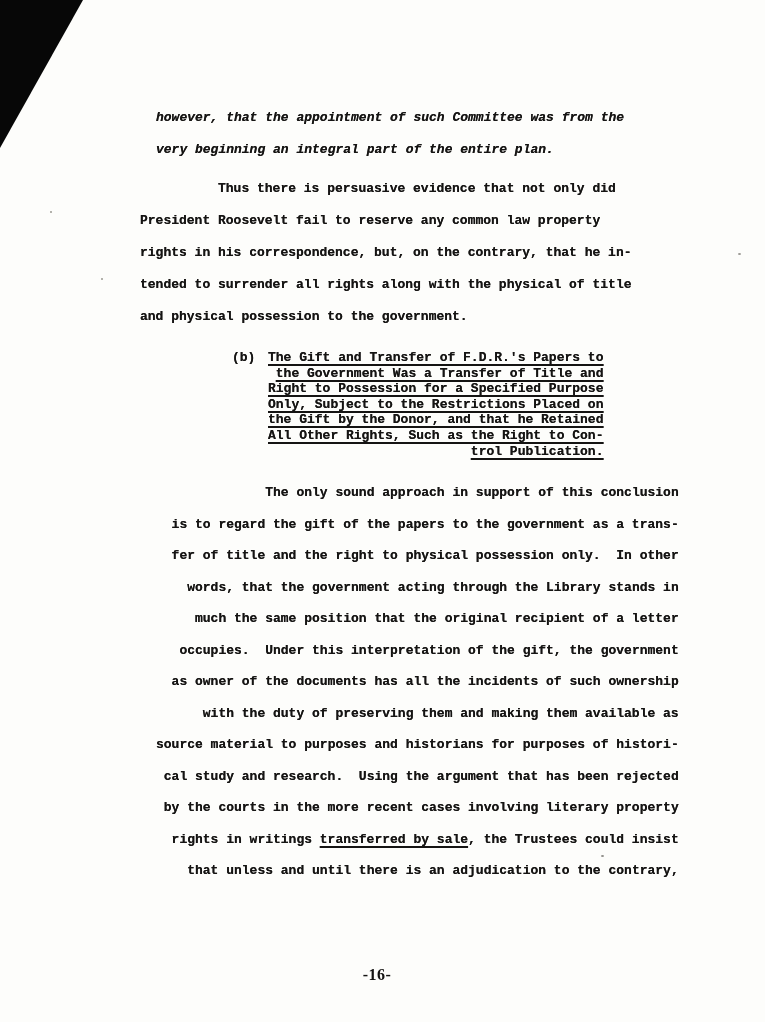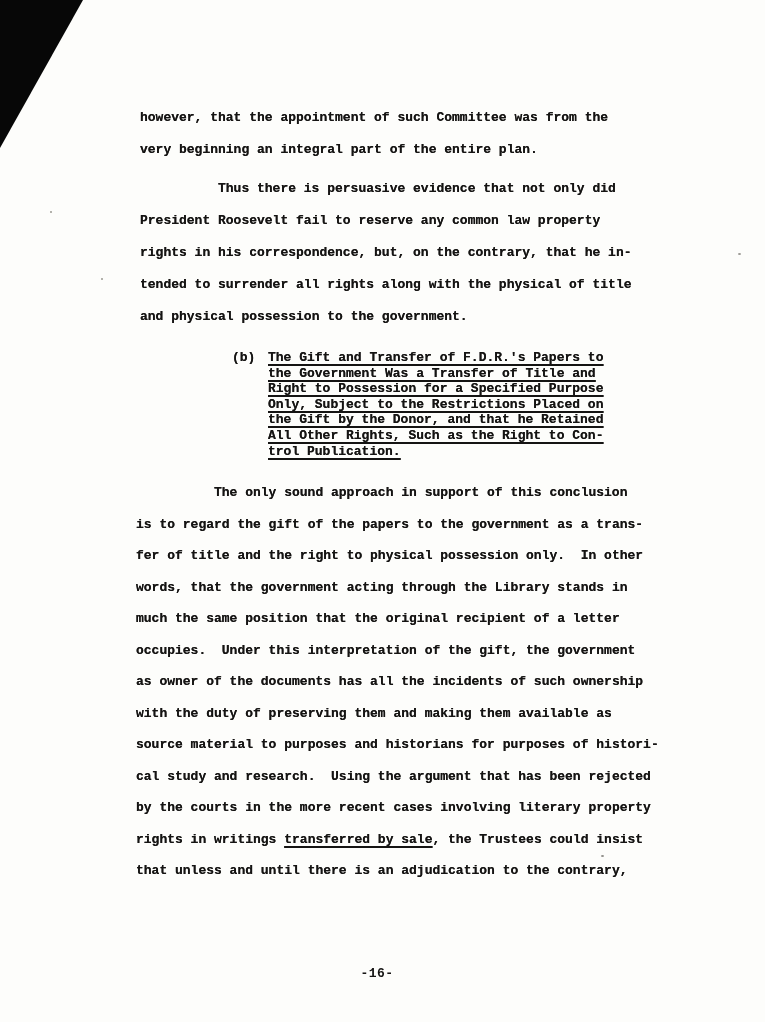--- a/index.html
+++ b/index.html
@@ -22,52 +22,54 @@
     position: absolute;
     font-size: 13px;
     letter-spacing: 0px;
   }
   .line {
     white-space: pre;
     text-shadow: 0 0 0.5px rgba(20,18,16,0.85);
   }
   
   .para { line-height: 32px; }
-  #p1 { left: 140px; top: 102px; }
+  #p1 { left: 156px; top: 102px; font-style: italic; }
   #p2 { left: 140px; top: 173px; }
-  #p3 { left: 136px; top: 477px; line-height: 31.5px; }
+  #p3 { left: 156px; top: 477px; line-height: 31.5px; text-align: right; }
   
   #p2 .lines > .line:first-child { padding-left: 78px; }
   #p3 .lines-before > .line:first-child { padding-left: 78px; }
   
   #heading-b {
     left: 232px; top: 350px;
     line-height: 15.6px;
     display: flex;
     align-items: flex-start;
   }
   #heading-b .hlabel { width: 36px; flex: none; }
   #heading-b .hlines .line {
     text-decoration: underline;
     text-decoration-thickness: 1.5px;
     text-underline-offset: 2.5px;
+    text-align: right;
   }
   .u {
     text-decoration: underline;
     text-decoration-thickness: 1.5px;
     text-underline-offset: 2.5px;
   }
   #page-number {
     position: absolute;
     top: 966px;
     left: 0;
     width: 754px;
     text-align: center;
-    font-size: 13px;
+    font-size: 16px;
     letter-spacing: 0.5px;
+    font-family: Liberation Serif, serif;
   }
   .corner-artifact {
     position: absolute;
     top: 0; left: 0;
     width: 83px; height: 148px;
     background: #070707;
     clip-path: polygon(0 0, 100% 0, 0 100%);
   }
   .speck {
     position: absolute;

